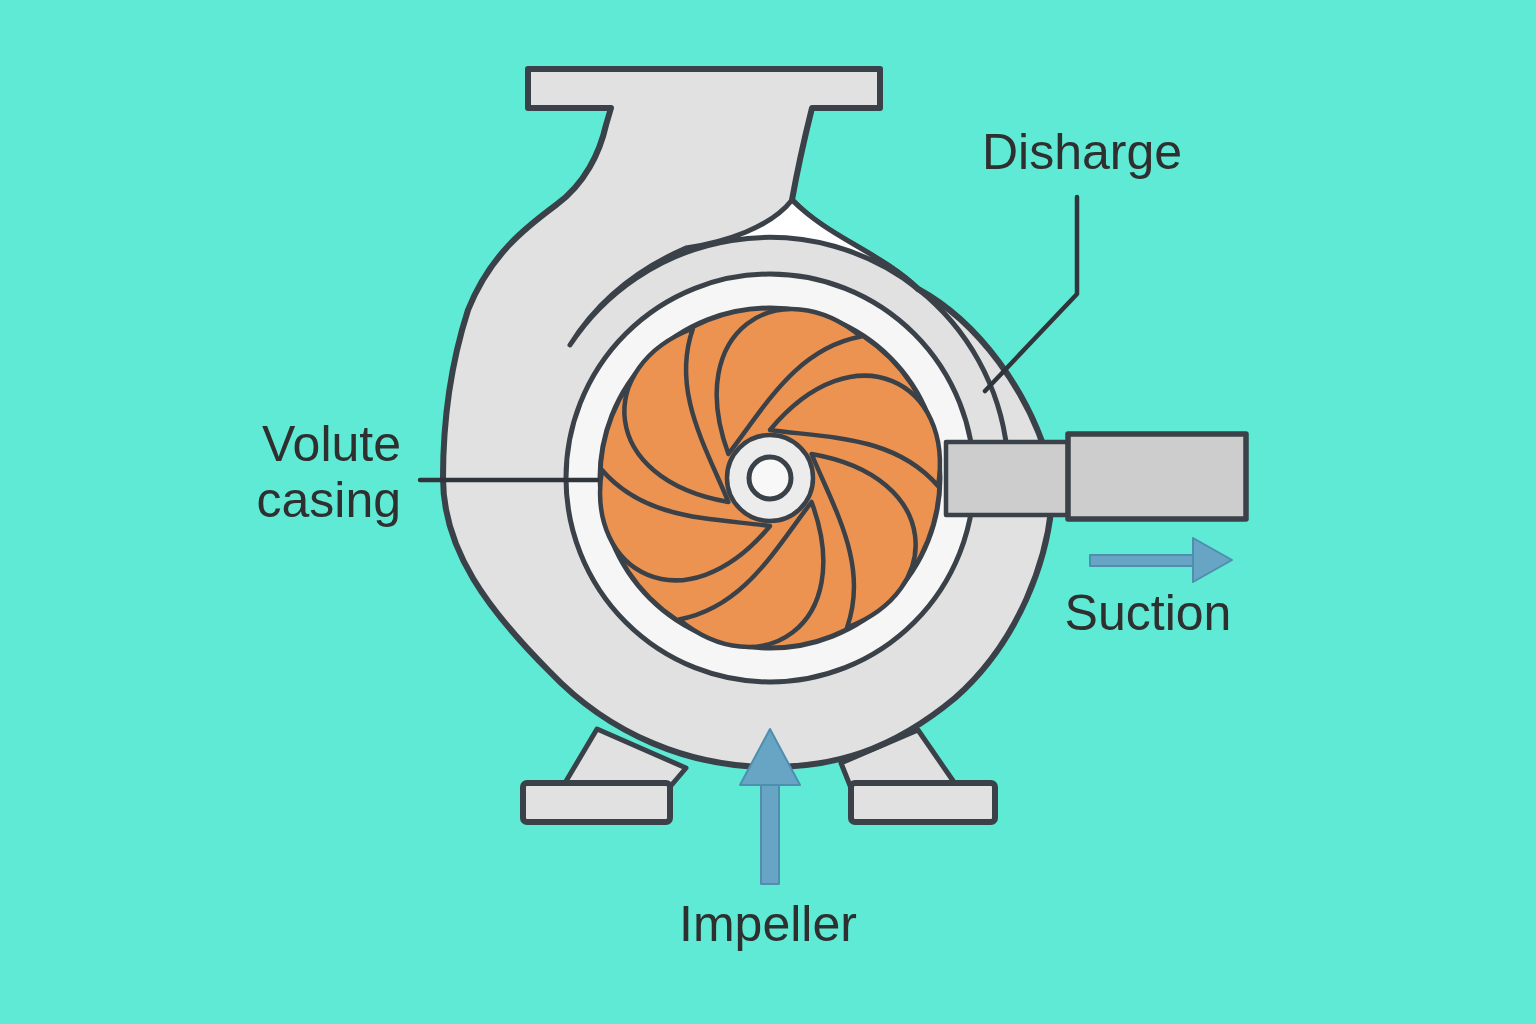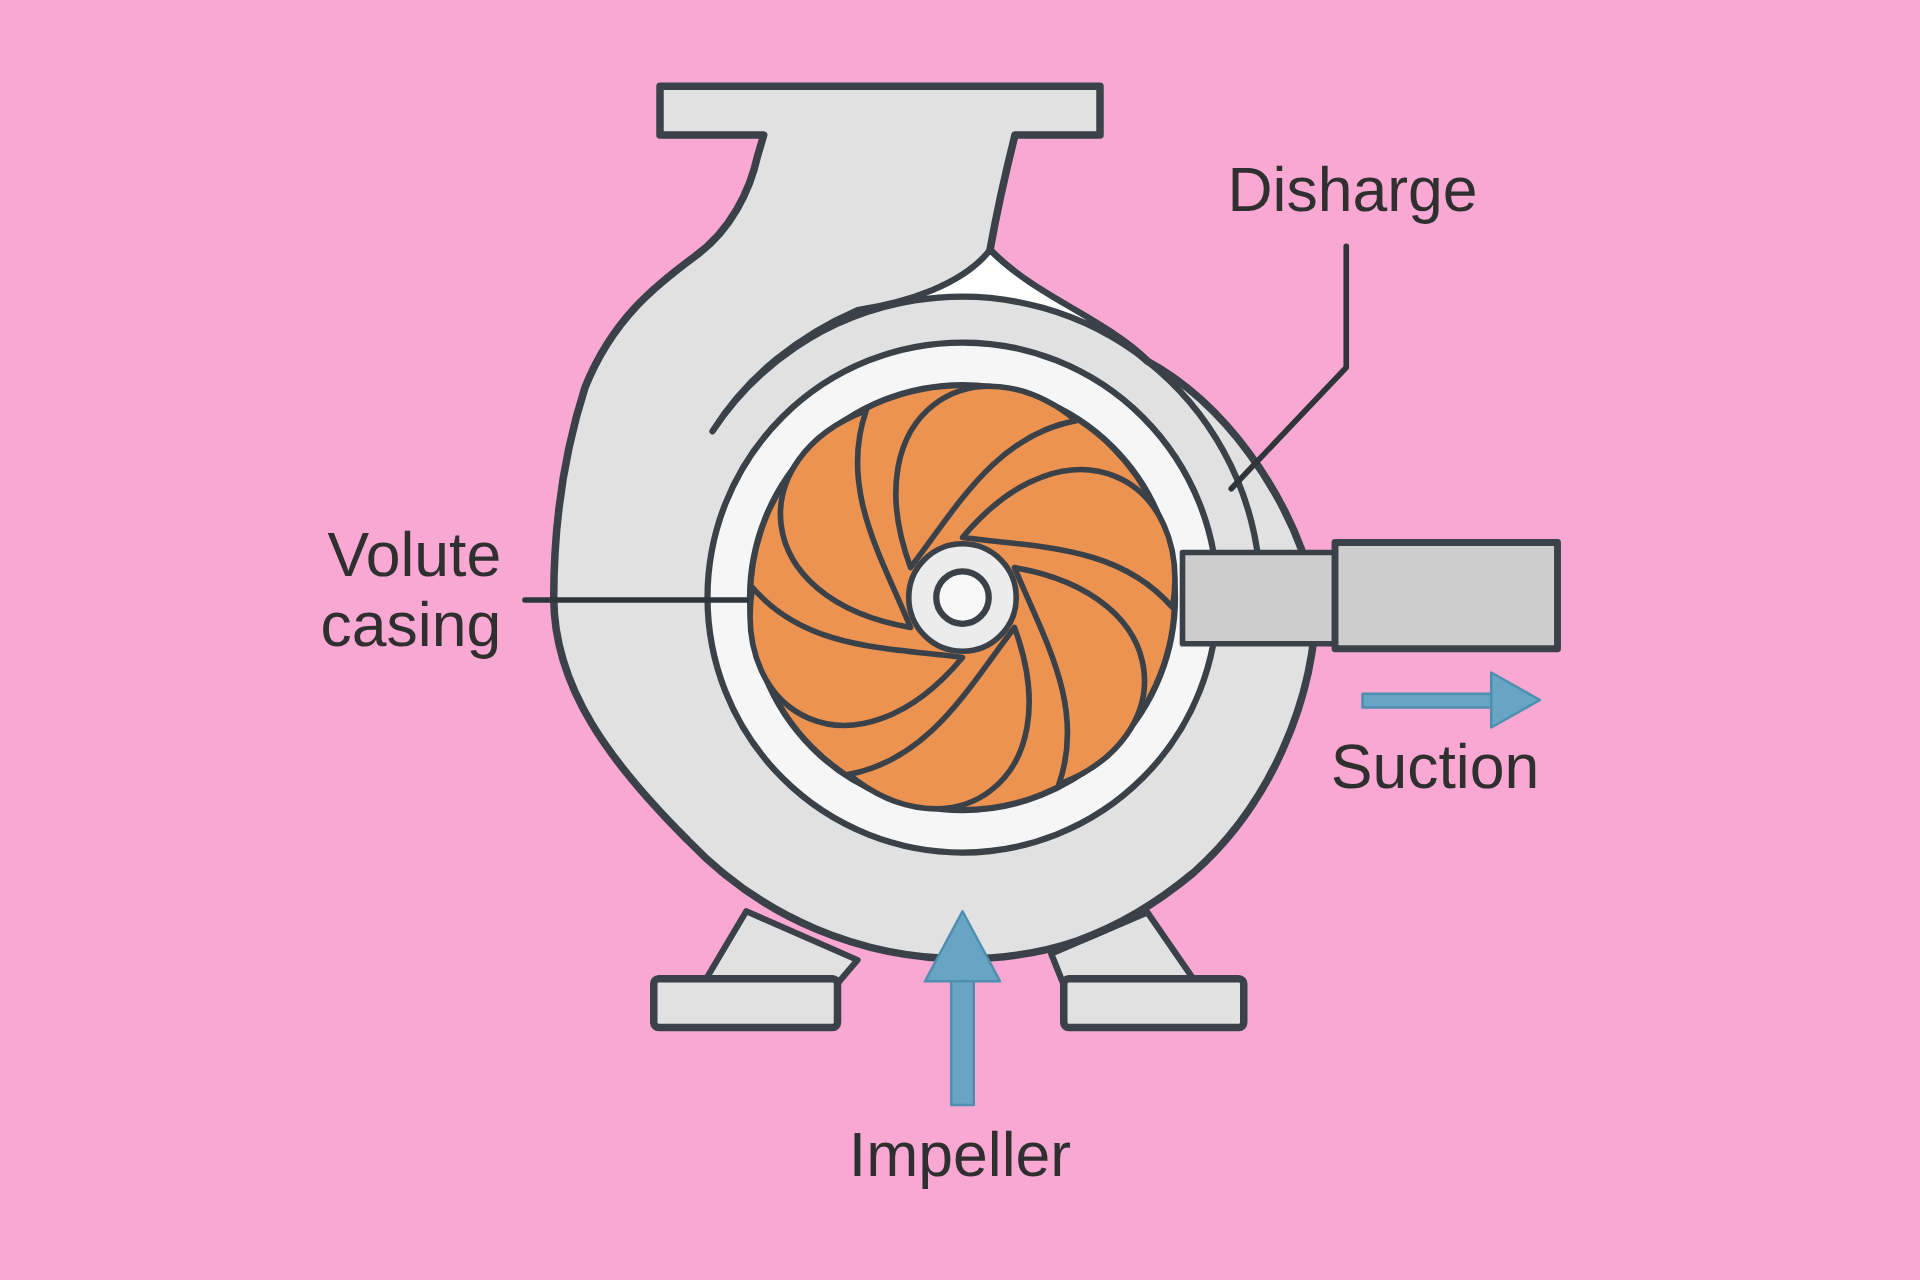--- a/index.html
+++ b/index.html
@@ -1,16 +1,16 @@
 <!DOCTYPE html>
 <html><head>
 <meta charset="utf-8">
 <style>
   html,body{margin:0;padding:0;background:#ffffff;}
-  .stage{width:1536px;height:1024px;position:relative;background:#f9a8d4;overflow:hidden;}
+  .stage{width:1536px;height:1024px;position:relative;background:#5eead4;overflow:hidden;}
   svg{display:block;}
   text{font-family:"Liberation Sans", sans-serif;font-size:50px;}
   .t-mid{text-anchor:middle;}
   .t-end{text-anchor:end;}
 </style>
 </head>
 <body>
 
 <div class="stage">
 <svg width="1536" height="1024" viewBox="0 0 1536 1024" xmlns="http://www.w3.org/2000/svg">

